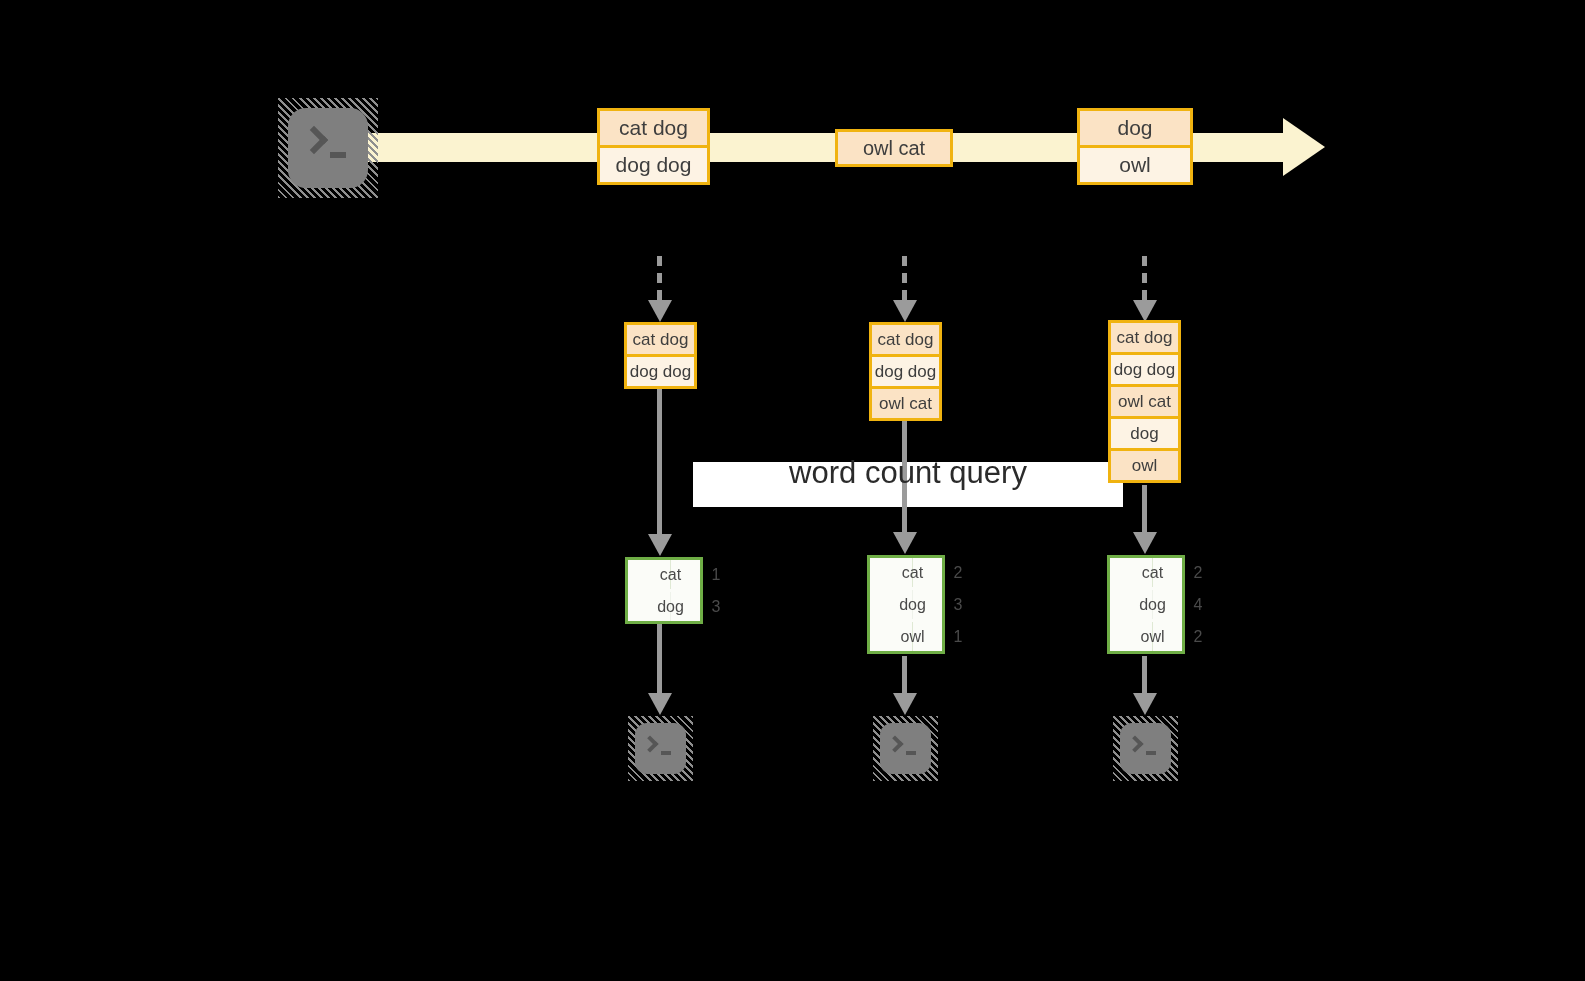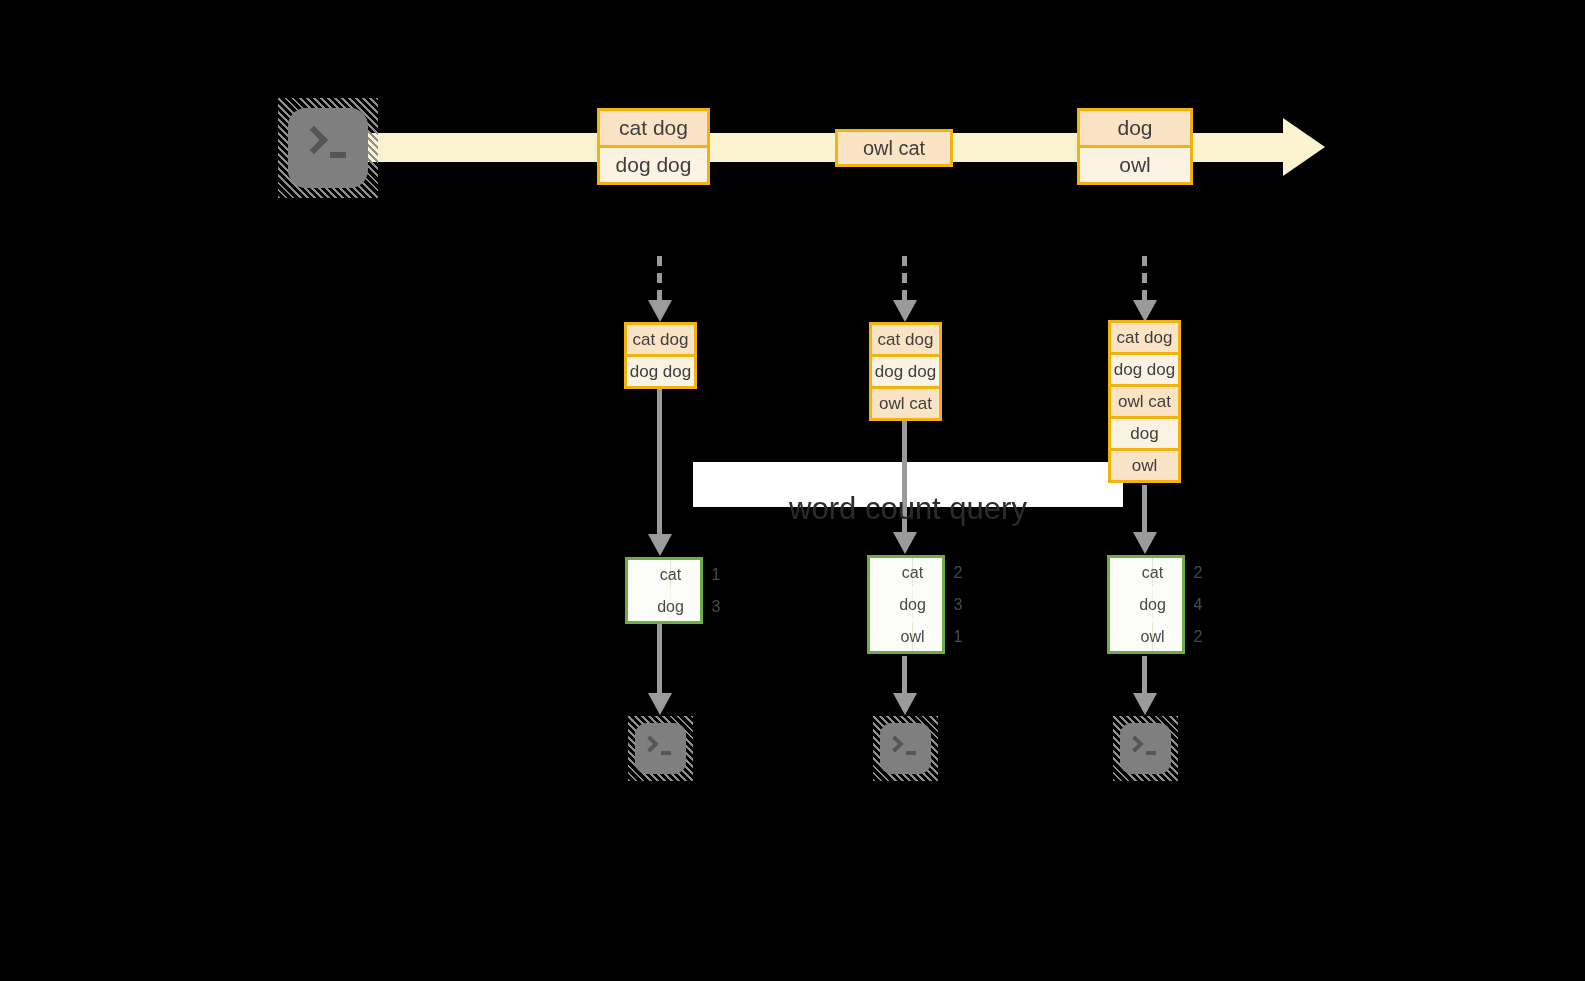--- a/index.html
+++ b/index.html
@@ -37,21 +37,21 @@
   
   .vdash{position:absolute;width:0;border-left:5px dashed #9b9b9b;}
   .vline{position:absolute;width:5px;background:#9b9b9b;z-index:2;}
   .dhead{position:absolute;width:0;height:0;z-index:2;
     border-left:12px solid transparent;border-right:12px solid transparent;
     border-top:22px solid #9b9b9b;}
 
   
   .banner-bg{position:absolute;left:693px;top:462px;width:430px;height:45px;
     background:#fff;z-index:1;}
-  .banner-text{position:absolute;left:693px;top:486px;width:430px;height:45px;
+  .banner-text{position:absolute;left:693px;top:450px;width:430px;height:45px;
     display:flex;align-items:center;justify-content:center;
     font-size:31px;color:#2b2b2b;z-index:3;}
 
   
   .gtable{position:absolute;background:#fbfcf8;border:3px solid #6fae46;
     display:grid;grid-template-columns:43px 26px;gap:3px;z-index:4;}
   .gtable .cell{height:29px;display:flex;align-items:center;justify-content:center;
     font-size:16px;color:#4a4a4a;margin-left:42px;}
   .gtable .r-odd.c-word{background:#dfe9d4;}
   .gtable .r-odd.c-num{background:#eef2ea;}

